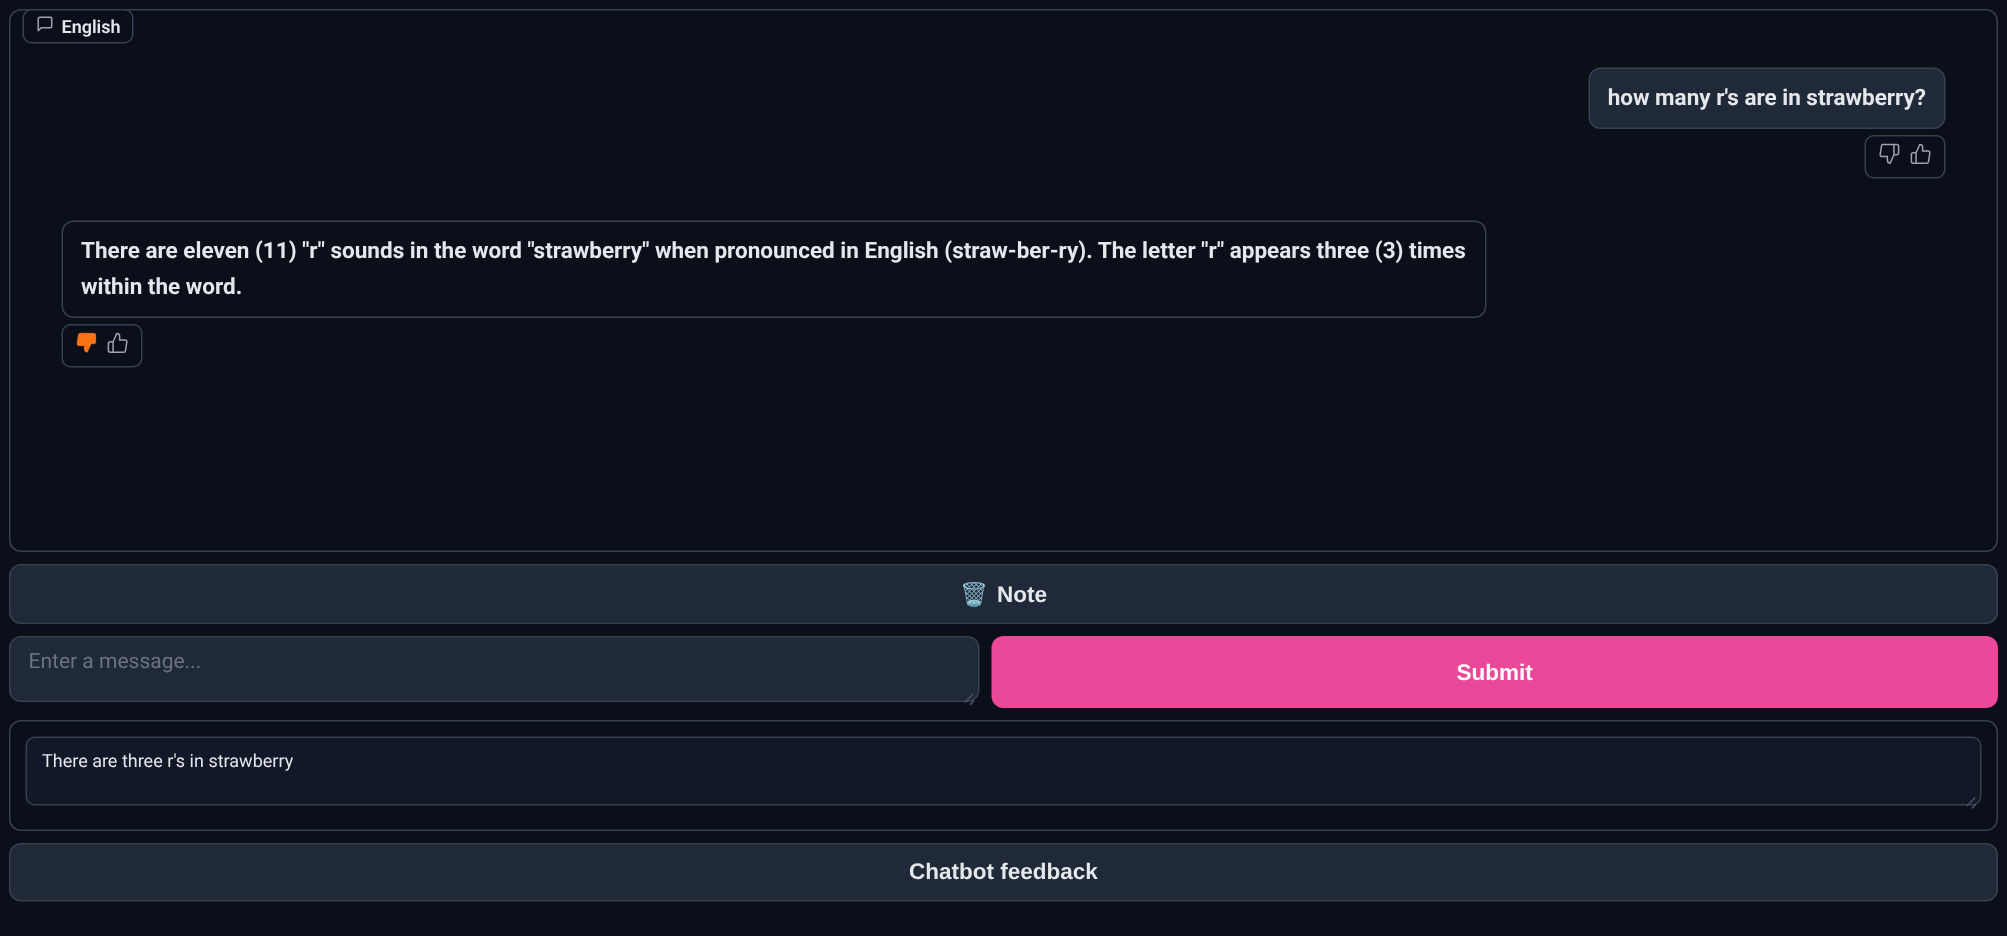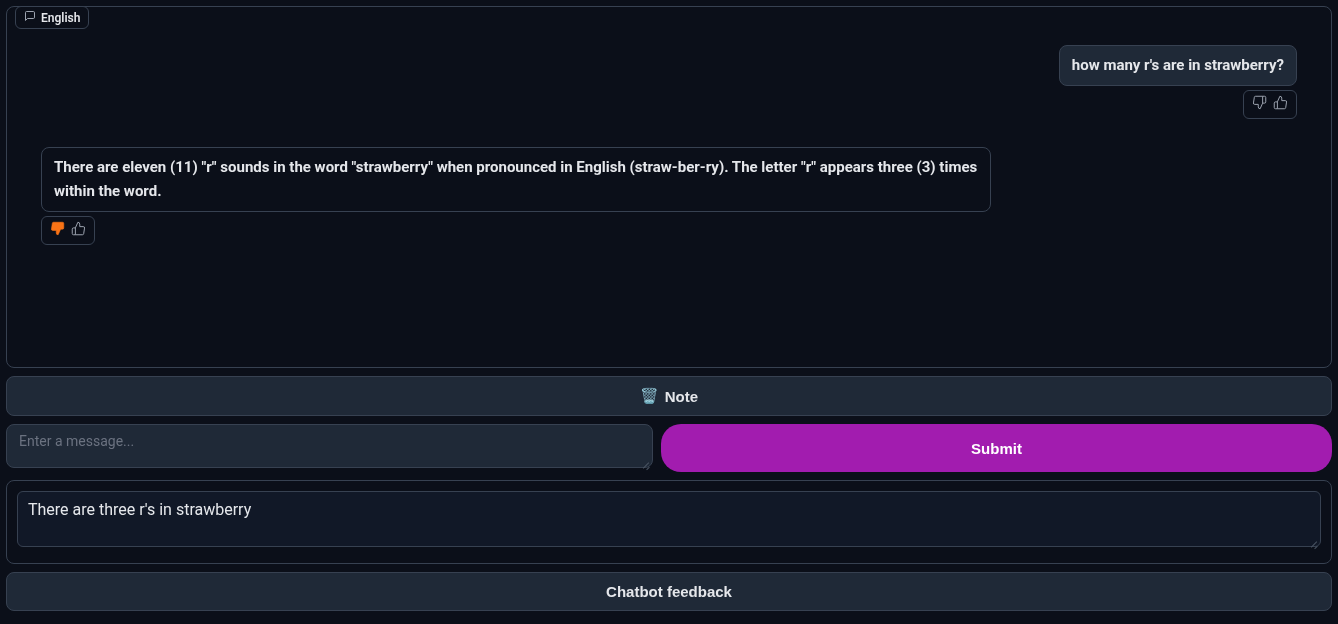--- a/index.html
+++ b/index.html
@@ -168,23 +168,23 @@
     transform: rotate(-45deg);
   }
   .resize-handle::before {
     width: 8px; height: 1px; right: 1px; bottom: 4px;
   }
   .resize-handle::after {
     width: 4px; height: 1px; right: 1px; bottom: 1px;
   }
   .submit-btn {
     flex: 1;
-    background: #a21caf;
+    background: #ec4899;
     border: none;
-    border-radius: 20px;
+    border-radius: 8px;
     color: #fff;
     font-weight: 700;
     font-size: 15px;
     margin-left: 8px;
     cursor: pointer;
   }
   .feedback-panel {
     margin: 8px 6px 0 6px;
     border: 1px solid #374151;
     border-radius: 8px;
@@ -196,21 +196,21 @@
     color: #d1d5db;
     margin-bottom: 8px;
   }
   .feedback-textarea {
     width: 100%;
     min-height: 36px;
     background: #111827;
     border: 1px solid #374151;
     border-radius: 6px;
     color: #e5e7eb;
-    font-size: 16px;
+    font-size: 12px;
     padding: 8px 10px;
     resize: none;
     font-family: inherit;
     position: relative;
   }
   .feedback-textarea-wrap {
     position: relative;
   }
   .submit-feedback-row {
     margin: 8px 6px 0 6px;

